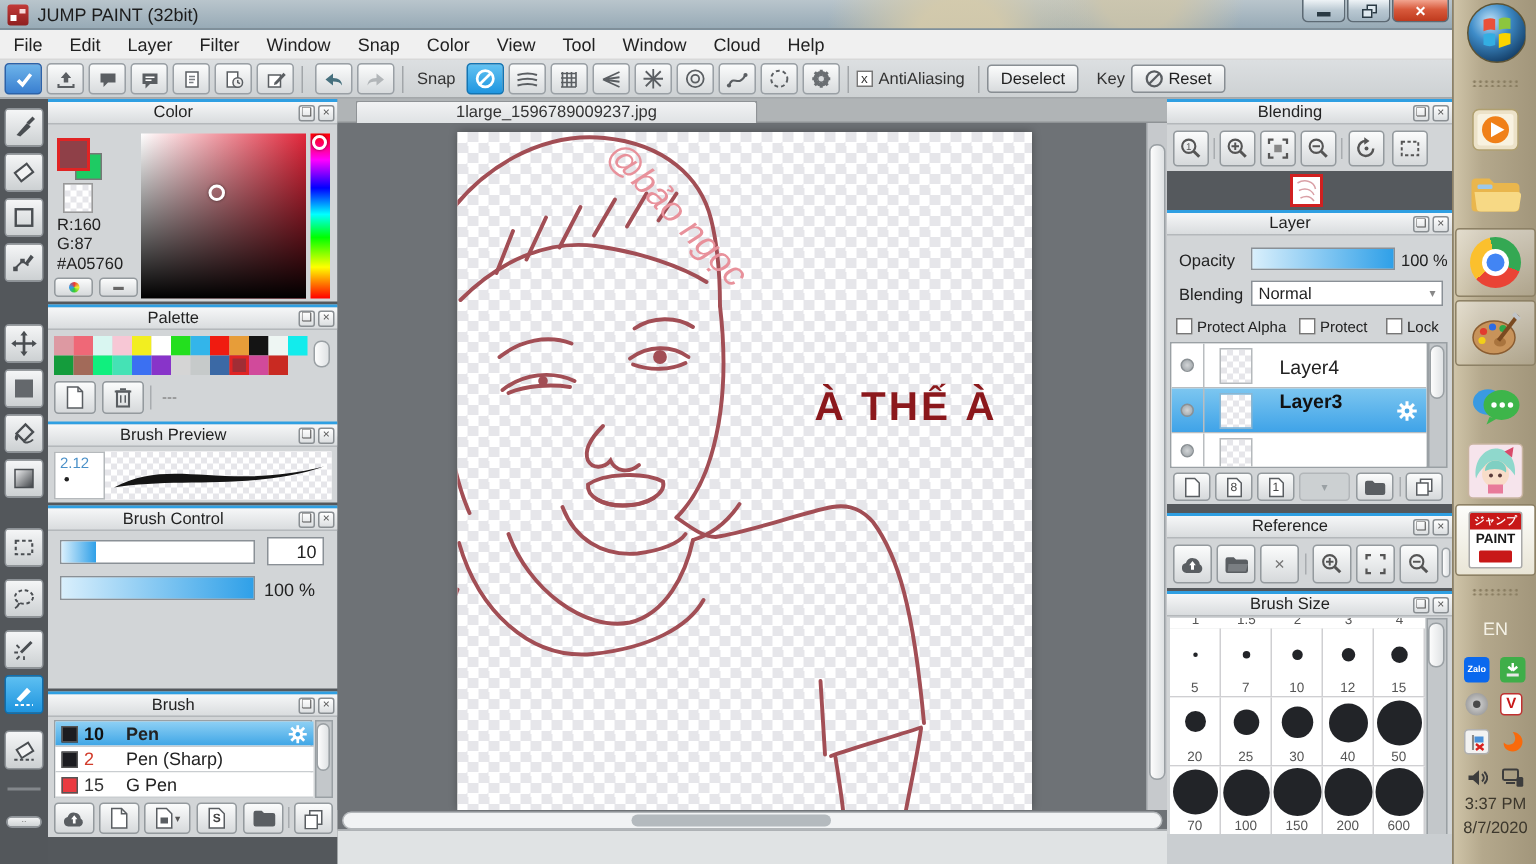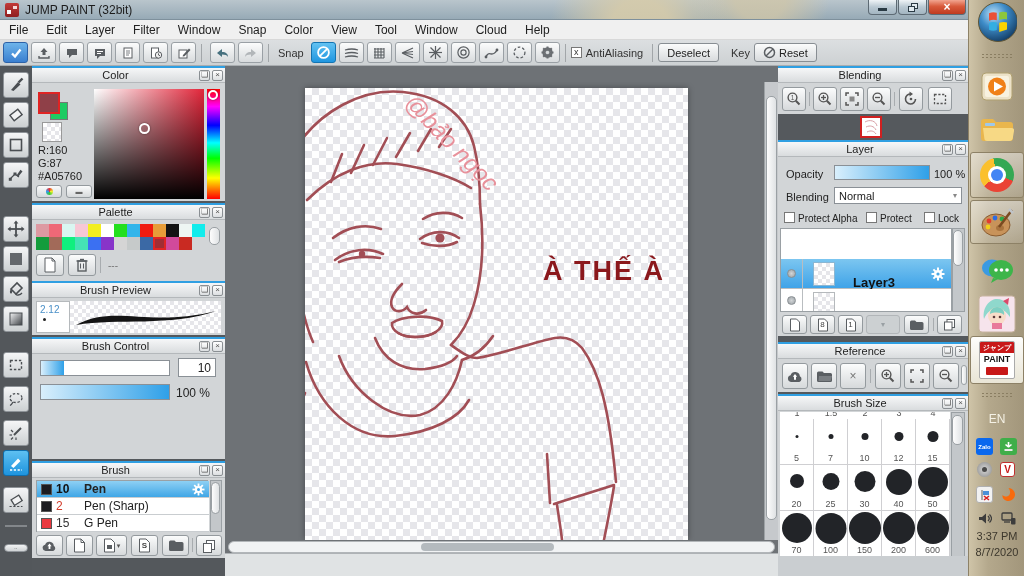--- a/index.html
+++ b/index.html
@@ -506,20 +506,23 @@
       <div class="abs" style="left:160px;top:75px;width:1px;height:14px;background:#a8acaf;"></div>
       <div class="sbtn" style="left:164px;top:72px;width:26px;height:21px;">
         <svg width="14" height="14">
             <rect x="4.5" y="1.5" width="8" height="9" fill="#fff" stroke="#5a5e62"></rect>
             <rect x="1.5" y="4.5" width="8" height="9" fill="#fff" stroke="#5a5e62"></rect>
           </svg>
       </div>
     </div>
   </div>
 
+  <div class="abs tabbar">
+    <div class="tab">1large_1596789009237.jpg</div>
+  </div>
 
   <div class="abs" style="left:225px;top:82px;width:553px;height:458px;background:#6e7276;overflow:hidden;">
     <div class="abs checker" style="left:80px;top:6px;width:383px;height:452px;background-color:#fff;box-shadow:0 0 6px rgba(0,0,0,.35);">
       <svg width="383" height="452">
         <g fill="none" stroke-width="2.6" stroke-linecap="round" stroke="#a24e55">
           <path d="M -12,64 C 14,22 58,0 98,4 C 138,8 162,30 169,58 C 173,74 175,95 175,116"></path>
           <path d="M 175,116 C 179,150 178,186 169,216 C 164,233 156,247 146,257"></path>
           <path d="M 2,112 C 30,84 62,72 92,76 C 122,80 150,90 166,100"></path>
           <path d="M 26,94 L 37,66"></path>
             <path d="M 46,85 L 59,57"></path>
@@ -641,26 +644,33 @@
         <span class="abs" style="right:4px;top:3px;font-size:8px;color:#888;">▾</span>
       </div>
       <span class="cbx" style="position:absolute;left:6px;top:70px;"></span>
       <span class="abs" style="left:20px;top:71px;font-size:10px;color:#222;">Protect Alpha</span>
       <span class="cbx" style="position:absolute;left:88px;top:70px;"></span>
       <span class="abs" style="left:102px;top:71px;font-size:10px;color:#222;">Protect</span>
       <span class="cbx" style="position:absolute;left:146px;top:70px;"></span>
       <span class="abs" style="left:160px;top:71px;font-size:10px;color:#222;">Lock</span>
 
       <div class="abs" style="left:2px;top:86px;width:172px;height:84px;background:#fff;border:1px solid #9aa0a4;overflow:hidden;">
+        <div class="layerrow" style="top:0;height:30px;">
+          <div class="eyecell">
+              <div class="eyedot"></div>
+            </div>
+          <div class="abs checker sm" style="left:32px;top:3px;width:22px;height:24px;border:1px solid #b5b9bc;"></div>
+          <span class="abs" style="left:72px;top:8px;font-size:13px;color:#222;">Layer4</span>
+        </div>
         <div class="layerrow sel" style="top:30px;height:30px;">
           <div class="eyecell">
               <div class="eyedot"></div>
             </div>
           <div class="abs checker sm" style="left:32px;top:3px;width:22px;height:24px;border:1px solid #8ab6d2;"></div>
-          <span class="abs" style="left:72px;top:16px;font-size:13px;font-weight:bold;color:#111;">Layer3</span>
+          <span class="abs" style="left:72px;top:1px;font-size:13px;font-weight:bold;color:#111;">Layer3</span>
           <svg class="abs" style="right:6px;top:8px;" width="14" height="14">
               <g stroke="#fff" stroke-width="2">
                 <line x1="7" y1="0.5" x2="7" y2="13.5"></line>
                 <line x1="0.5" y1="7" x2="13.5" y2="7"></line>
                 <line x1="2.4" y1="2.4" x2="11.6" y2="11.6"></line>
                 <line x1="11.6" y1="2.4" x2="2.4" y2="11.6"></line>
               </g>
               <circle cx="7" cy="7" r="4" fill="#fff"></circle>
               <circle cx="7" cy="7" r="1.6" fill="#4aa8e4"></circle>
             </svg>

